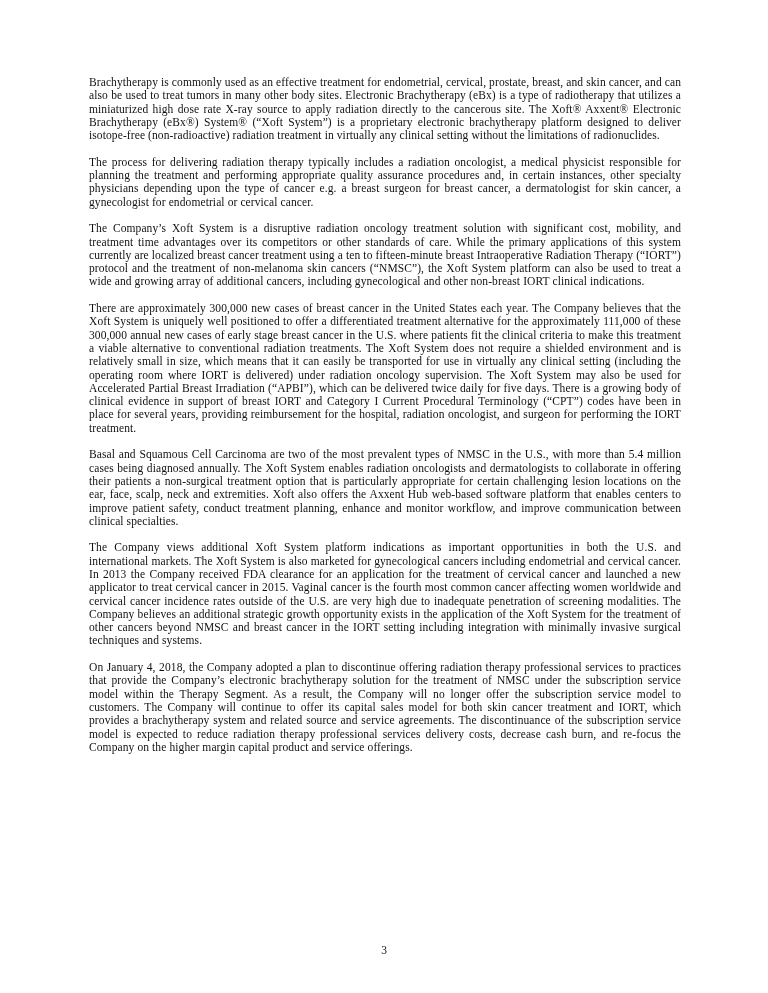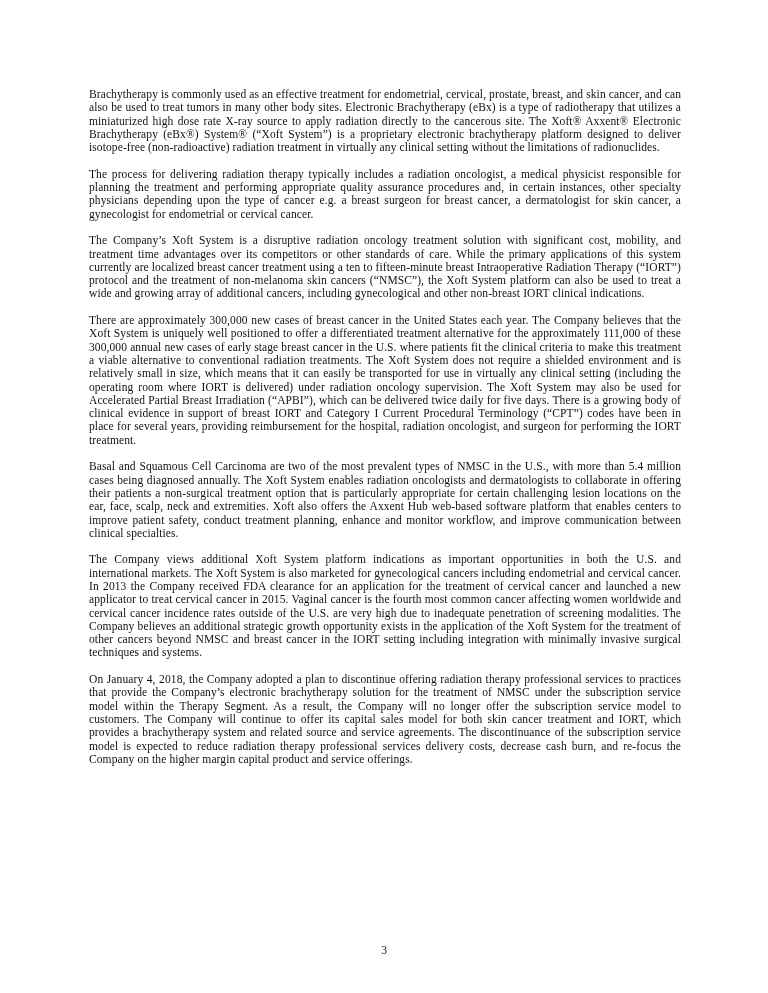--- a/index.html
+++ b/index.html
@@ -12,21 +12,21 @@
     width: 768px;
     height: 993px;
     background: #ffffff;
     font-family: "Liberation Serif", "DejaVu Serif", serif;
     color: #111111;
     overflow: hidden;
   }
   .content {
     position: absolute;
     left: 89px;
-    top: 88px;
+    top: 76px;
     width: 592px;
   }
   .content p {
     margin: 0 0 13.3px 0;
     font-size: 11.5px;
     line-height: 13.3px;
     text-align: justify;
     letter-spacing: 0.1px;
   }
   .page-number {

